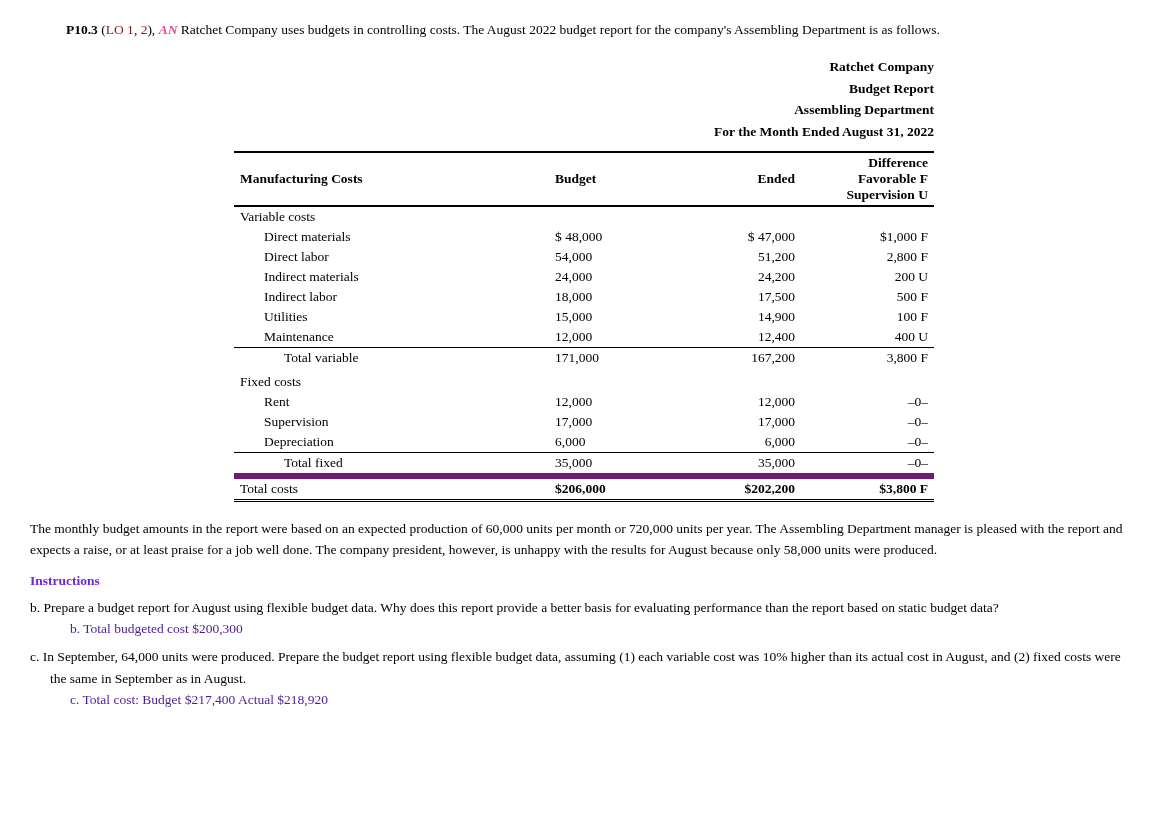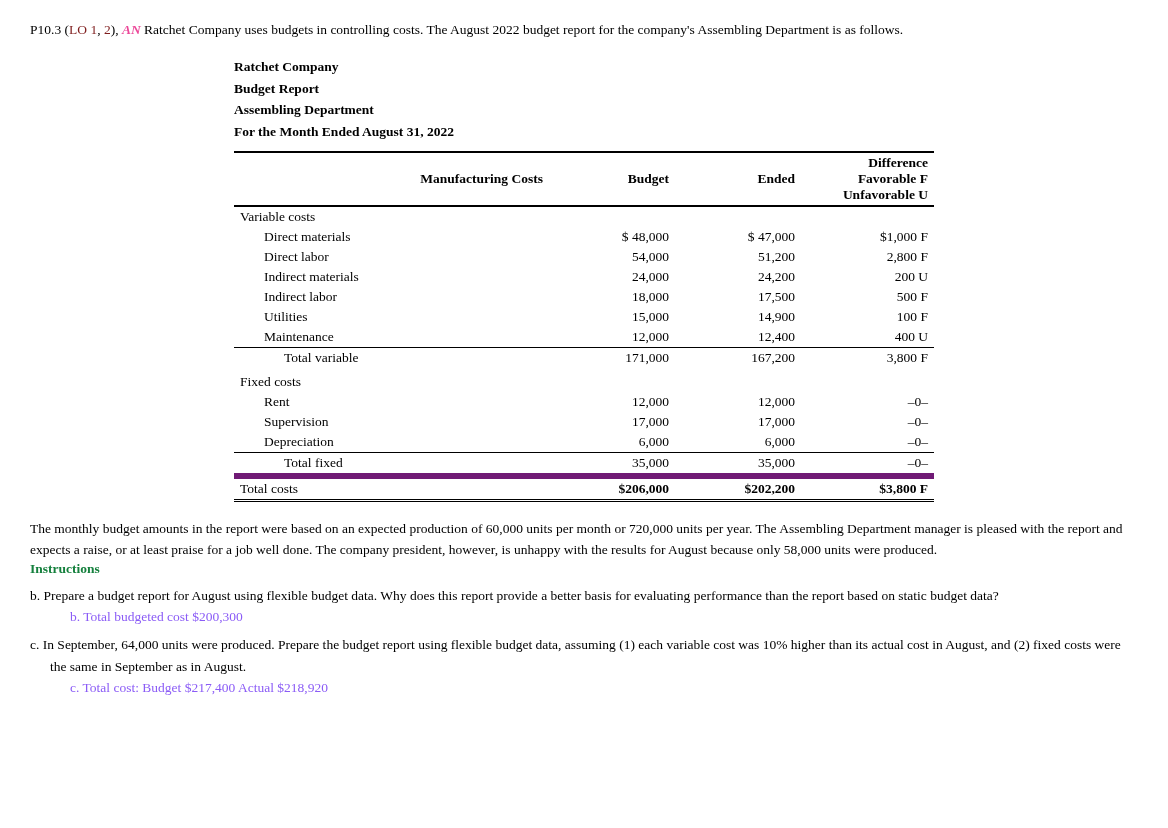--- a/index.html
+++ b/index.html
@@ -11,91 +11,92 @@
       padding: 20px 30px;
       width: 1168px;
       min-height: 828px;
     }
     .intro-text {
       font-size: 13.5px;
       margin-bottom: 16px;
       line-height: 1.5;
     }
     .intro-text .problem-ref {
-      font-weight: normal;
+      font-weight: bold;
+      margin-left: 36px;
     }
     .intro-text .lo-link {
       color: #7f1d1d;
       font-weight: normal;
     }
     .intro-text .an-label {
       color: #ec4899;
       font-weight: bold;
       font-style: italic;
     }
     .report-container {
       width: 700px;
       margin: 0 auto 16px auto;
     }
     .report-title {
-      text-align: left;
+      text-align: right;
       font-weight: bold;
       line-height: 1.6;
       margin-bottom: 8px;
       font-size: 13.5px;
     }
     .report-table {
       width: 100%;
       border-collapse: collapse;
       font-size: 13.5px;
     }
     .report-table th, .report-table td {
       padding: 2px 6px;
     }
     .top-border {
       border-top: 2px solid #000;
     }
     .bottom-border {
       border-bottom: 2px solid #000;
     }
-    .col-label { text-align: right; width: 45%; }
-    .col-budget { text-align: right; width: 18%; margin-top: 12px; }
+    .col-label { text-align: left; width: 45%; }
+    .col-budget { text-align: left; width: 18%; margin-top: 12px; }
     .col-actual { text-align: right; width: 18%; }
     .col-diff { text-align: right; width: 19%; }
     .section-label { font-weight: normal; padding-top: 6px; }
     .indent1 td:first-child { padding-left: 30px; margin-top: 12px; }
     .indent2 td:first-child { padding-left: 50px; }
     .total-row td { border-top: 1px solid #000; }
     .grand-total td { border-top: 6px solid #701a75; border-bottom: 3px double #000; font-weight: normal; }
     .grand-total td:not(:first-child) { font-weight: bold; }
     .body-text {
       font-size: 13.5px;
       line-height: 1.6;
-      margin-bottom: 0;
+      margin-bottom: 12px;
     }
     .instructions-title {
-      color: #15803d;
+      color: #6d28d9;
       font-weight: bold;
       font-size: 13.5px;
       margin-bottom: 8px;
     }
     .instructions-list {
       list-style: none;
       padding: 0;
       margin: 0;
     }
     .instructions-list li {
       font-size: 13.5px;
       line-height: 1.6;
       margin-bottom: 6px;
       padding-left: 20px;
       text-indent: -20px;
     }
     .answer-hint {
-      color: #8b5cf6;
+      color: #4c1d95;
       font-size: 13.5px;
     }
   </style>
 </head>
 <body>
 
 <div class="intro-text">
   <span class="problem-ref">P10.3</span>
   <span> (<span class="lo-link">LO 1</span>, <span class="lo-link">2</span>),</span>
   <span class="an-label"> AN </span>
@@ -112,21 +113,21 @@
 
   <table class="report-table">
     <thead>
       <tr>
         <th class="col-label top-border bottom-border">Manufacturing Costs</th>
         <th class="col-budget top-border bottom-border">Budget</th>
         <th class="col-actual top-border bottom-border">Ended</th>
         <th class="col-diff top-border bottom-border" style="text-align:right; border-top:2px solid #000; border-bottom:2px solid #000;">
           <div>Difference</div>
           <div>Favorable F</div>
-          <div>Unfavorable U</div>
+          <div>Supervision U</div>
         </th>
       </tr>
     </thead>
     <tbody>
 
       <tr class="section-label">
         <td colspan="4">Variable costs</td>
       </tr>
 
       <tr class="indent1">

